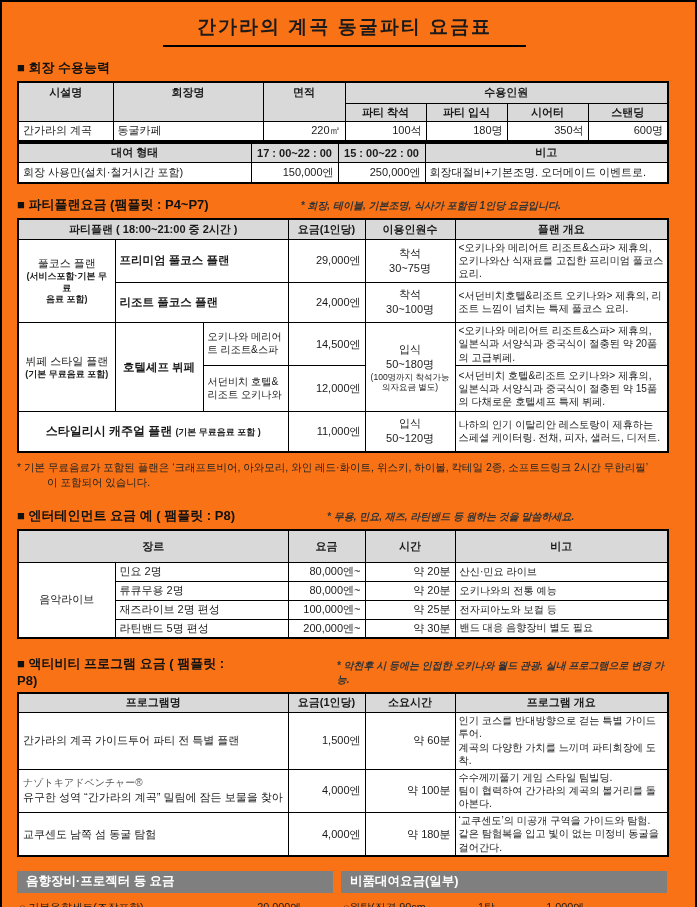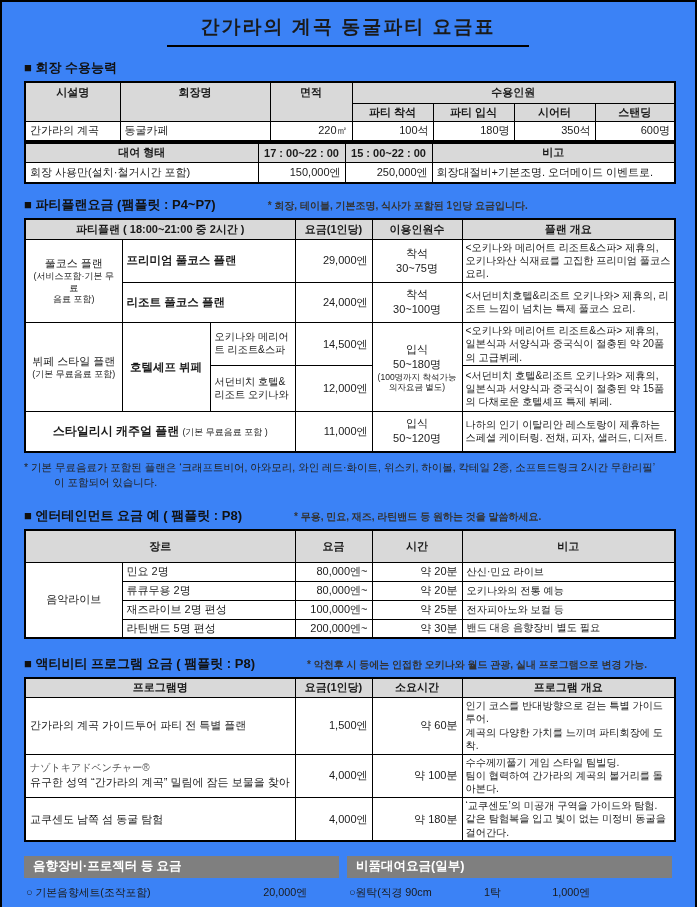--- a/index.html
+++ b/index.html
@@ -5,43 +5,43 @@
   * { margin:0; padding:0; box-sizing:border-box; }
   html,body { background:#fff; }
   body {
     width:697px; height:907px;
     font-family:"Liberation Sans","DejaVu Sans",sans-serif;
     color:#1a1a1a; font-size:11px; position:relative; overflow:hidden;
   }
   .page {
     position:absolute; inset:0;
     border-top:2px solid #000; border-left:2px solid #000; border-right:2px solid #000;
-    padding:10px 23px 0 22px; background:#3b82f6;
+    padding:10px 23px 0 15px; background:#f97316;
   }
   
   .title-wrap { text-align:center; margin:2px 0 6px; }
   .doc-title {
     display:inline-block; font-size:19px; font-weight:bold; letter-spacing:2px;
     border-bottom:2px solid #000; padding:0 34px 5px;
   }
   
   .sec-head { font-size:13px; font-weight:bold; color:#111; }
   .sec-row { display:flex; align-items:flex-end; margin:12px 0 4px; }
   .side-note { font-size:10px; font-weight:bold; color:#333; margin-left:auto; margin-bottom:1px; }
-  .side-note.mid { margin-left:52px; margin-right:auto; }
+  .side-note.mid { margin-left:92px; margin-right:auto;font-style:italic; }
   
   table { border-collapse:collapse; width:650px; table-layout:fixed; border:2px solid #000; }
   th,td { border:1px solid #000; padding:1px 4px; font-size:11px; vertical-align:middle; }
   th { background:#d9d9d9; font-weight:bold; text-align:center; }
   td { background:#fff; }
   .va-top { vertical-align:top; padding-top:2px; }
   .r { text-align:right; }
   .c { text-align:center; }
   .overview { font-size:10.2px; line-height:1.32; white-space:pre-line; padding:1px 3px; }
-  .sub-small { font-size:9px; color:#222; white-space:pre-line; line-height:1.25; }
+  .sub-small { font-size:9px; color:#222; white-space:pre-line; line-height:1.25;font-weight:bold; }
   .people-note { font-size:8.5px; white-space:pre-line; line-height:1.2; }
   .plan-name { font-weight:bold; font-size:11.5px; }
   .hotel-sub { font-size:10.2px; line-height:1.25; }
   .jp-line { font-size:10px; color:#555; }
   
   .footnote { font-size:10.5px; color:#222; margin-top:7px; line-height:1.5; }
   .footnote .l2 { margin-left:30px; }
   
   .equip-wrap { display:flex; gap:8px; margin-top:14px; }
   .equip-col-l { width:316px; }

